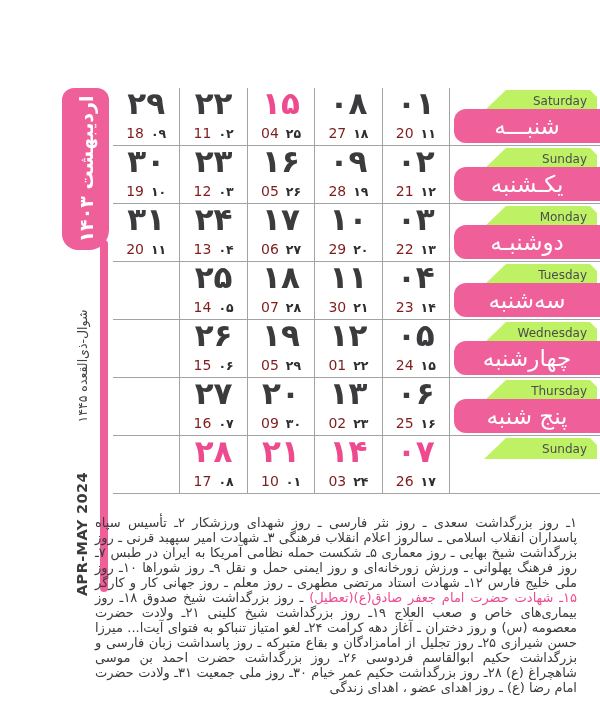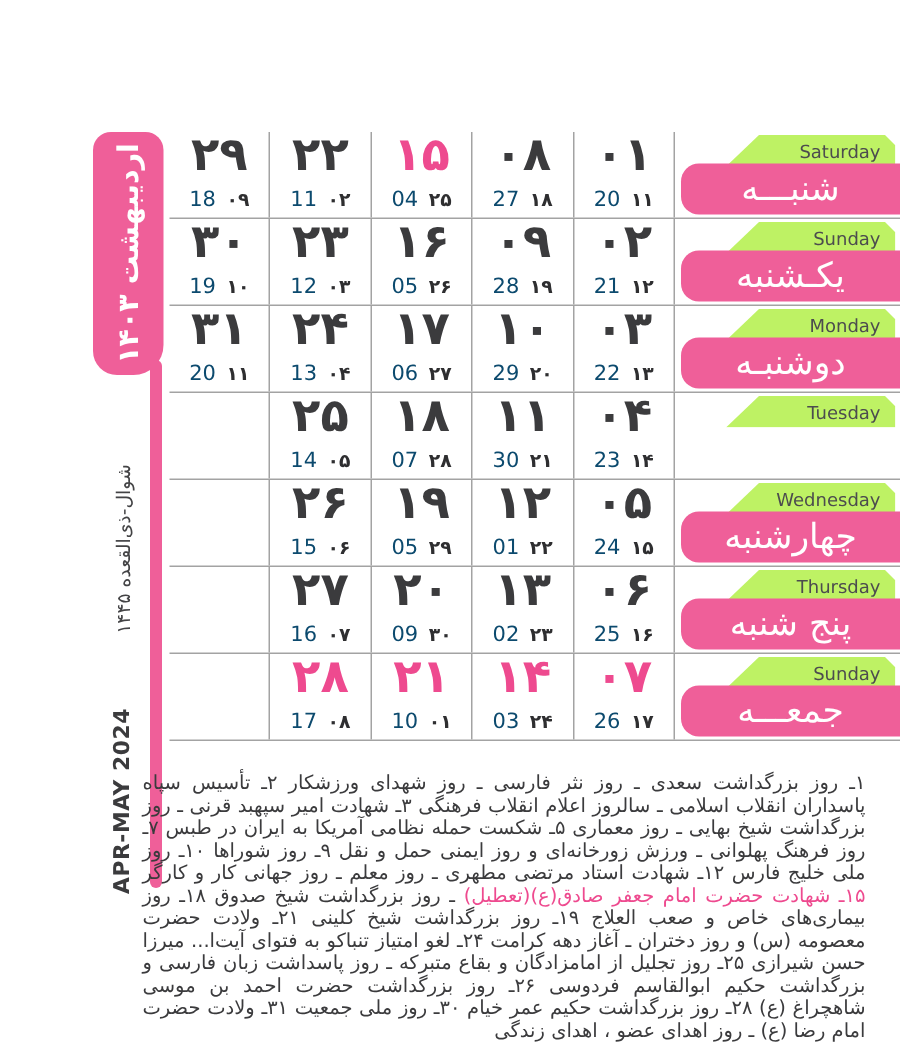--- a/index.html
+++ b/index.html
@@ -46,21 +46,21 @@
     flex:1;display:flex;flex-direction:column;justify-content:space-between;
     padding-bottom:3px;box-sizing:border-box;min-width:0;
   }
   .cell + .cell{border-left:1px solid #a3a3a3;}
   .jnum{
     font-size:31px;font-weight:bold;color:#3b3b3d;line-height:1;
     text-align:center;letter-spacing:1px;margin-bottom:2px;
   }
   .cell.holiday .jnum{color:#ee4a8f;}
   .sub{display:flex;justify-content:center;align-items:baseline;gap:7px;height:17px;}
-  .greg{font-size:14px;color:#0c4a6e;}
+  .greg{font-size:14px;color:#7f1d1d;}
   .hijri{font-size:12.5px;font-weight:bold;color:#2e2e30;}
   
   .day-box{flex:1;position:relative;}
   .day-tab{
     position:absolute;left:34px;right:3px;top:2px;height:21px;
     background:#bef264;color:#4c4c4e;font-size:12px;text-align:right;
     padding:4px 10px 0 0;box-sizing:border-box;
     clip-path:polygon(0 100%,22px 0,calc(100% - 7px) 0,100% 7px,100% 100%);
   }
   .day-pill{
@@ -249,20 +249,21 @@
         <div class="cell">
           <div class="jnum">۰۴</div>
           <div class="sub">
             <span class="greg">23</span>
             <span class="hijri">۱۴</span>
           </div>
         </div>
       </div>
       <div class="day-box">
         <div class="day-tab">Tuesday</div>
+        <div class="day-pill" dir="rtl">سه‌شنبه</div>
       </div>
     </div>
     <div class="cal-row">
       <div class="cells">
         <div class="cell"></div>
         <div class="cell">
           <div class="jnum">۲۶</div>
           <div class="sub">
             <span class="greg">15</span>
             <span class="hijri">۰۶</span>
@@ -359,18 +360,17 @@
         <div class="cell holiday">
           <div class="jnum">۰۷</div>
           <div class="sub">
             <span class="greg">26</span>
             <span class="hijri">۱۷</span>
           </div>
         </div>
       </div>
       <div class="day-box">
         <div class="day-tab">Sunday</div>
-        <div class="day-pill" dir="rtl">جمعـــه</div>
       </div>
     </div>
   </div>
 
 <p class="footer"><span>۱ـ روز بزرگداشت سعدی ـ روز نثر فارسی ـ روز شهدای ورزشکار ۲ـ تأسیس سپاه پاسداران انقلاب اسلامی ـ سالروز اعلام انقلاب فرهنگی ۳ـ شهادت امیر سپهبد قرنی ـ روز بزرگداشت شیخ بهایی ـ روز معماری ۵ـ شکست حمله نظامی آمریکا به ایران در طبس ۷ـ روز فرهنگ پهلوانی ـ ورزش زورخانه‌ای و روز ایمنی حمل و نقل ۹ـ روز شوراها ۱۰ـ روز ملی خلیج فارس ۱۲ـ شهادت استاد مرتضی مطهری ـ روز معلم ـ روز جهانی کار و کارگر </span><span class="hl">۱۵ـ شهادت حضرت امام جعفر صادق(ع)(تعطیل)</span><span> ـ روز بزرگداشت شیخ صدوق ۱۸ـ روز بیماری‌های خاص و صعب العلاج ۱۹ـ روز بزرگداشت شیخ کلینی ۲۱ـ ولادت حضرت معصومه (س) و روز دختران ـ آغاز دهه کرامت ۲۴ـ لغو امتیاز تنباکو به فتوای آیت‌ا... میرزا حسن شیرازی ۲۵ـ روز تجلیل از امامزادگان و بقاع متبرکه ـ روز پاسداشت زبان فارسی و بزرگداشت حکیم ابوالقاسم فردوسی ۲۶ـ روز بزرگداشت حضرت احمد بن موسی شاهچراغ (ع) ۲۸ـ روز بزرگداشت حکیم عمر خیام ۳۰ـ روز ملی جمعیت ۳۱ـ ولادت حضرت امام رضا (ع) ـ روز اهدای عضو ، اهدای زندگی</span></p>
 
 </body></html>

